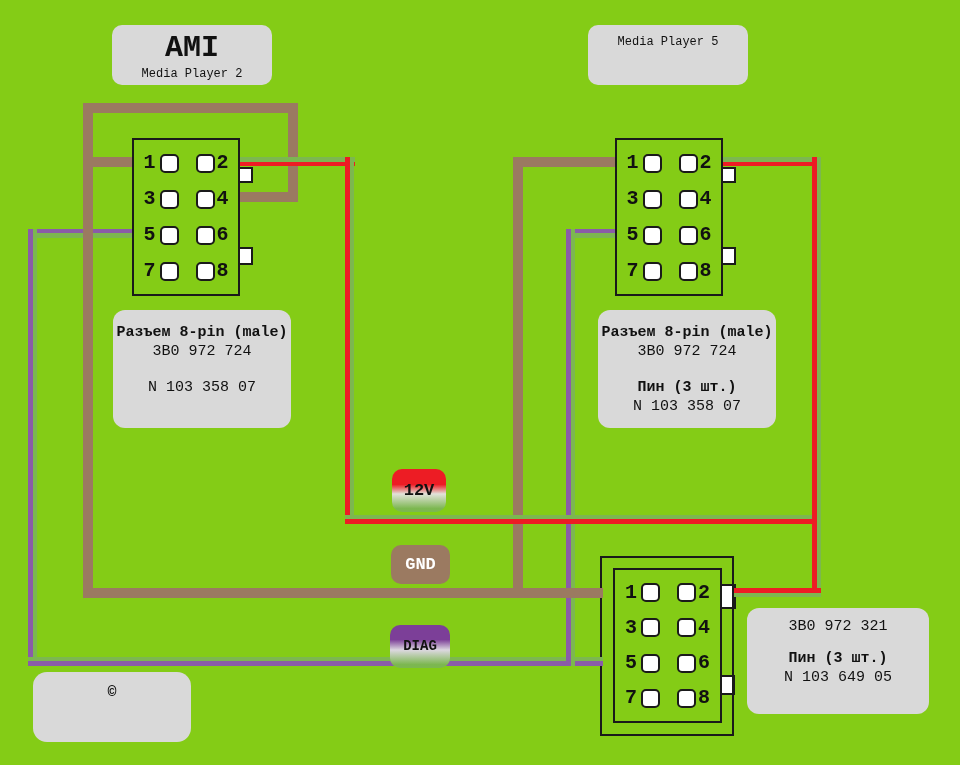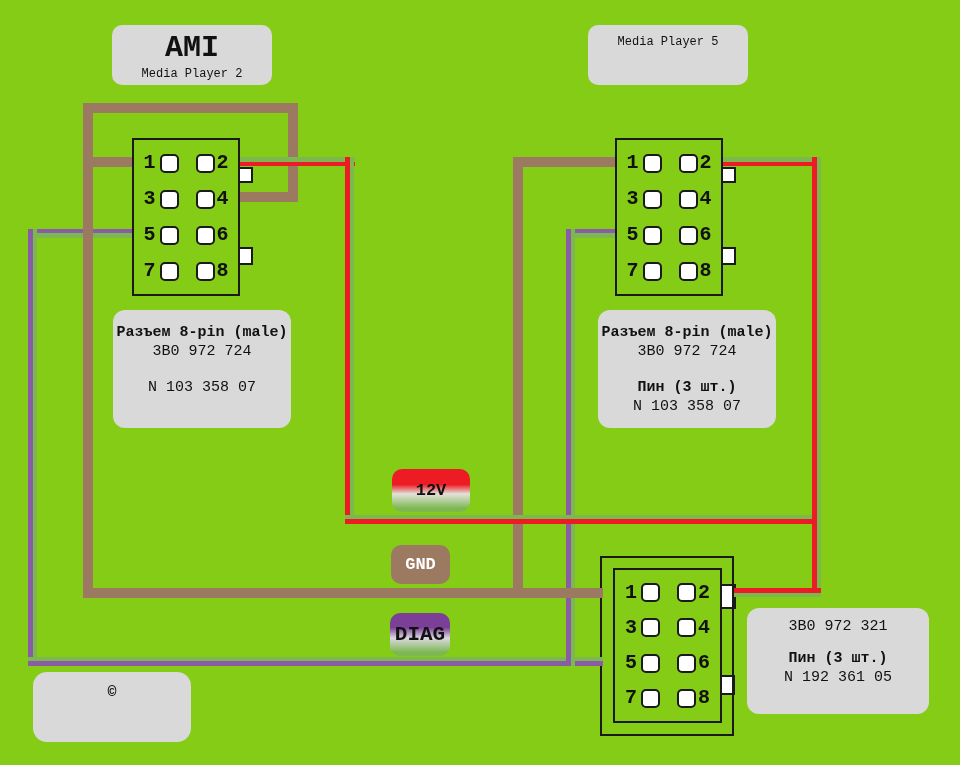--- a/index.html
+++ b/index.html
@@ -32,21 +32,21 @@
   .wire{position:absolute;}
   .w-brown{background:var(--wire_brown,#9b7a61);z-index:4;}
   .w-red{background:var(--wire_red,#ed1c24);z-index:5;}
   .w-green12{background:var(--wire_green,#7cb750);z-index:5;}
   .w-purple{background:var(--wire_purple,#8a5ca8);z-index:3;}
   .w-greenD{background:var(--wire_green,#7cb750);z-index:3;}
   
   .badge{position:absolute;border-radius:10px;text-align:center;font-weight:bold;z-index:6;}
   .badge-12v{background:linear-gradient(180deg,var(--wire_red,#ed1c24) 0%,var(--wire_red,#ed1c24) 36%,#e2e2da 58%,var(--wire_green,#7cb750) 92%);color:#111;font-size:17px;line-height:43px;}
   .badge-gnd{background:var(--wire_brown,#9b7a61);color:#fff;font-size:17px;line-height:39px;}
-  .badge-diag{background:linear-gradient(180deg,var(--badge_purple,#7c3f98) 0%,var(--badge_purple,#7c3f98) 34%,#dcd8e0 58%,var(--wire_green,#7cb750) 92%);color:#111;font-size:21px;line-height:43px;}
+  .badge-diag{background:linear-gradient(180deg,var(--badge_purple,#7c3f98) 0%,var(--badge_purple,#7c3f98) 34%,#dcd8e0 58%,var(--wire_green,#7cb750) 92%);color:#111;font-size:14px;line-height:43px;margin-top:12px;}
   
   .wm{border-radius:14px;padding-top:10px;z-index:6;}
   .wm-symbol{font-size:15px;font-weight:bold;line-height:22px;text-align:center;}
   .wm-name{font-size:20px;font-weight:bold;line-height:26px;text-align:center;}
 </style>
 </head>
 <body>
 
 <div id="stage">
 
@@ -189,24 +189,24 @@
     <div class="info-bold">Разъем 8-pin (male)</div>
     <div>3B0 972 724</div>
     <div class="info-gap"></div>
     <div class="info-bold">Пин (3 шт.)</div>
     <div>N 103 358 07</div>
   </div>
   <div class="abs gbox info-box" style="left:747px;top:608px;width:182px;height:106px;padding-top:9px;">
     <div>3B0 972 321</div>
     <div class="info-gap" style="height:13px;"></div>
     <div class="info-bold">Пин (3 шт.)</div>
-    <div>N 192 361 05</div>
-  </div>
-
-  <div class="badge badge-12v" style="left:392px;top:469px;width:78px;height:43px;">12V</div>
+    <div>N 103 649 05</div>
+  </div>
+
+  <div class="badge badge-12v" style="left:392px;top:469px;width:54px;height:43px;">12V</div>
   <div class="badge badge-gnd" style="left:391px;top:545px;width:59px;height:39px;">GND</div>
   <div class="badge badge-diag" style="left:390px;top:613px;width:60px;height:43px;">DIAG</div>
 
   <div class="abs gbox wm" style="left:33px;top:672px;width:158px;height:70px;">
     <div class="wm-symbol">©</div>
   </div>
 
 </div>
 
 </body></html>

